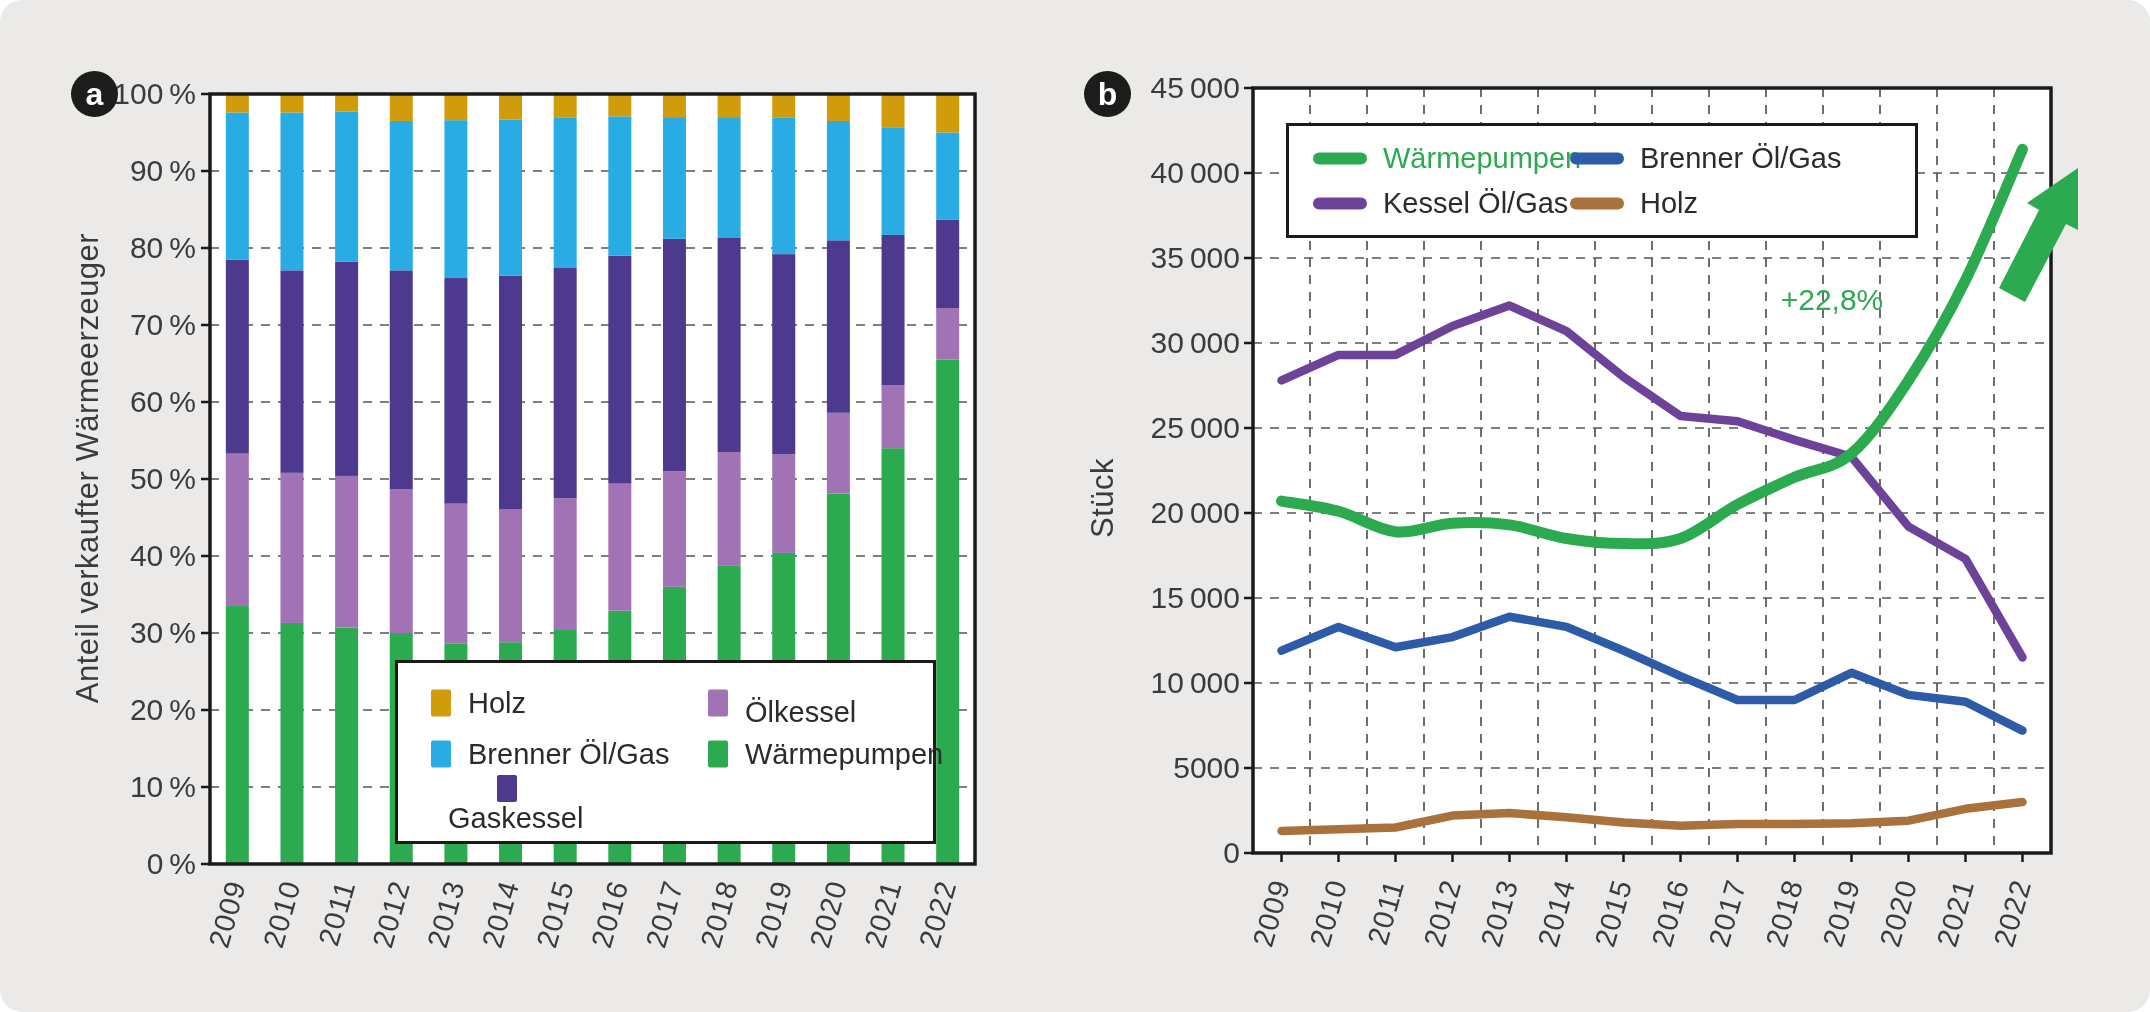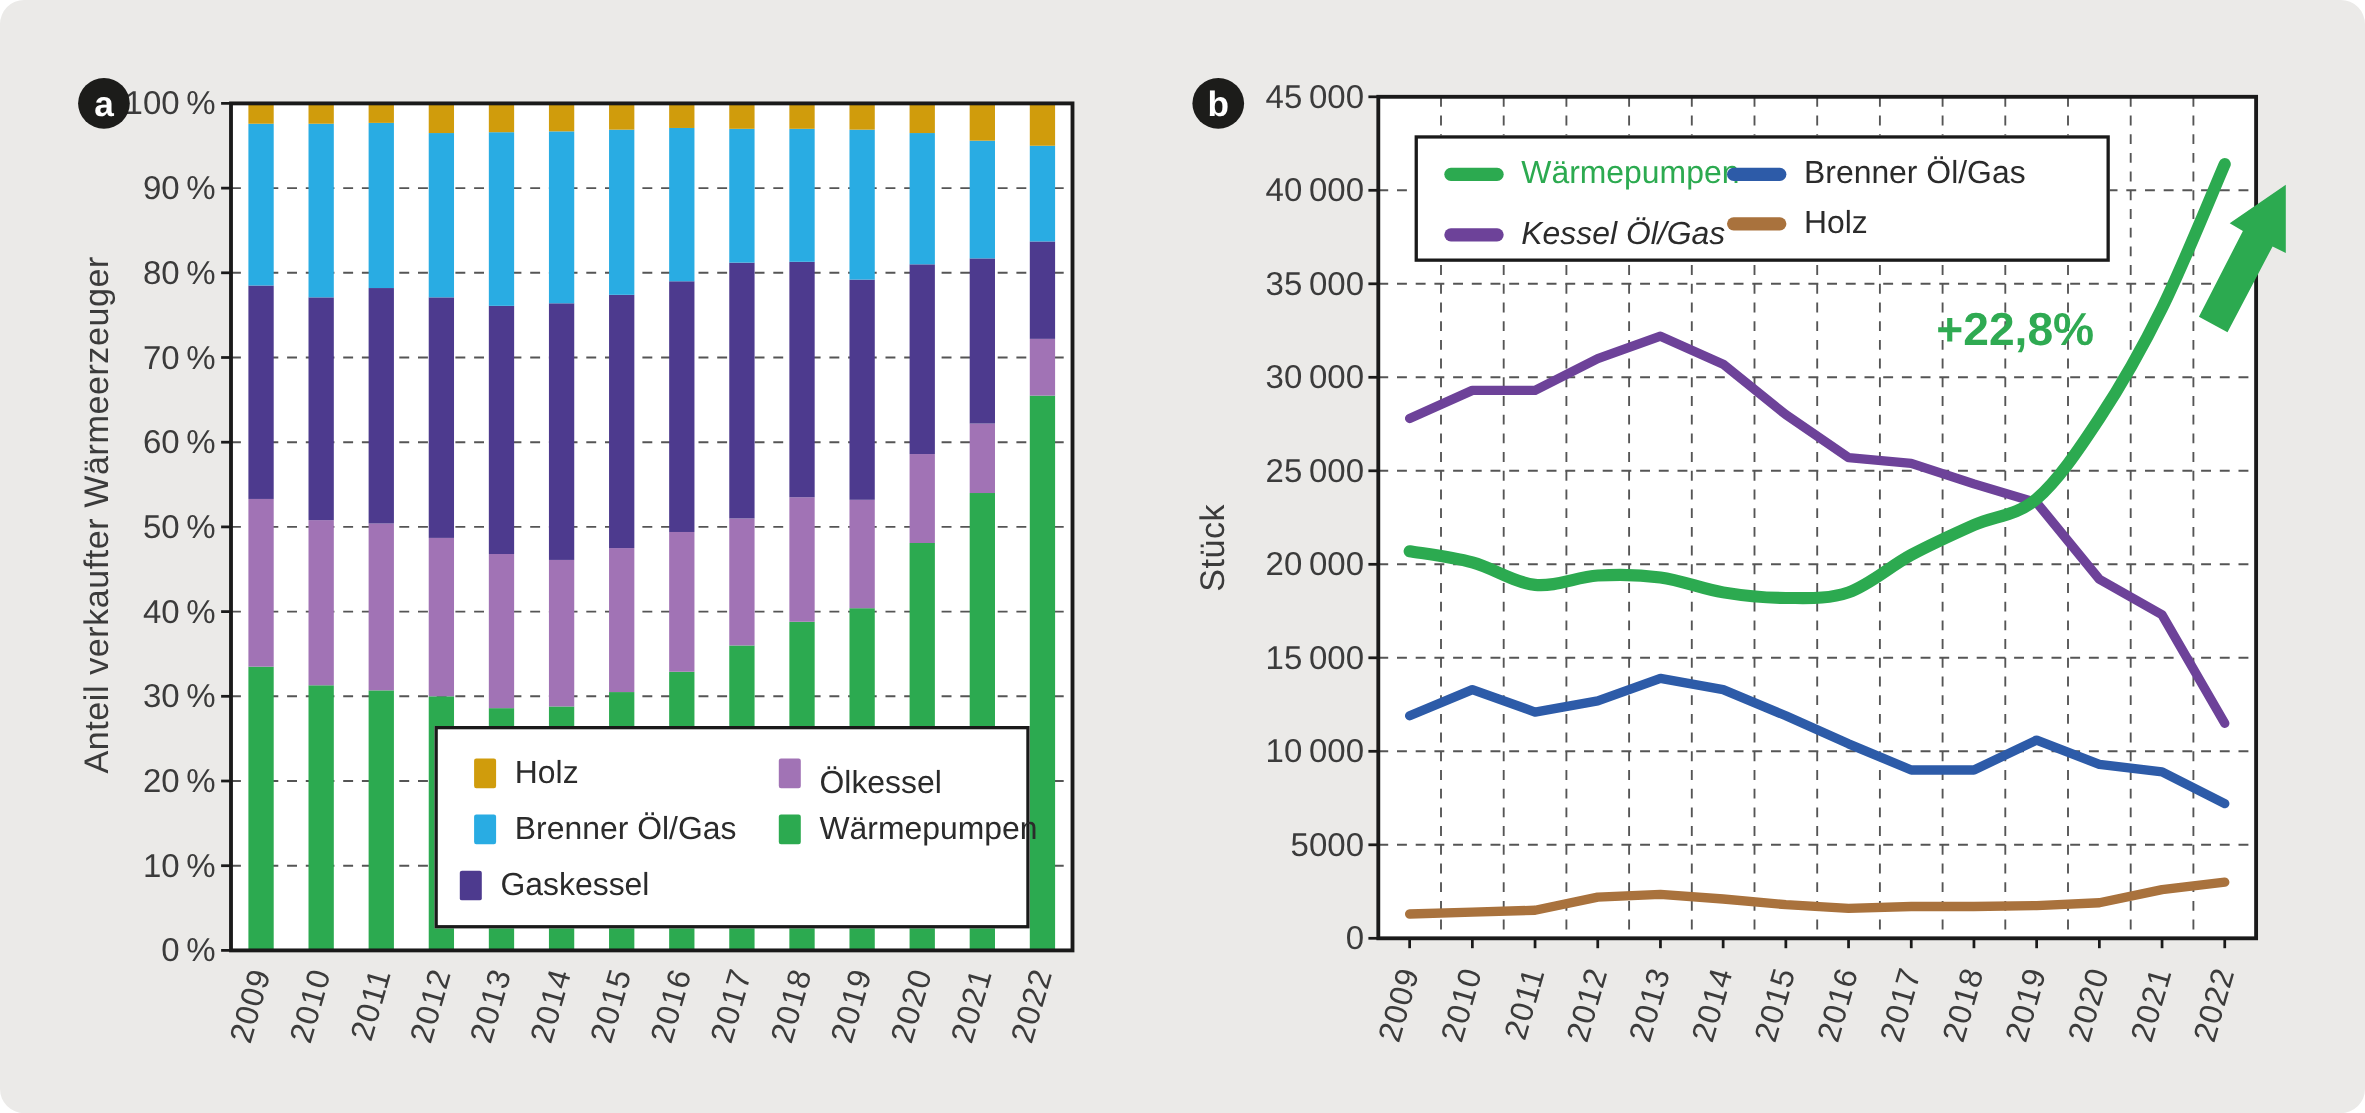--- a/index.html
+++ b/index.html
@@ -9,21 +9,21 @@
   svg text{font-family:"Liberation Sans",sans-serif;fill:#3b3b3b;}
   .badge{position:absolute;width:47px;height:46px;border-radius:50%;background:#1c1c1a;color:#ffffff;
          font-size:32px;font-weight:bold;display:flex;align-items:center;justify-content:center;}
   .axis-title{position:absolute;color:#3b3b3b;font-size:31px;letter-spacing:0.5px;white-space:nowrap;
          transform:translate(-50%,-50%) rotate(-90deg);}
   .legend{position:absolute;background:#ffffff;border:3px solid #1a1a1a;}
   .legend-item{position:absolute;display:flex;align-items:center;}
   .legend-label{font-size:29px;color:#2b2b2b;white-space:nowrap;}
   .swatch-rect{width:20px;height:27px;border-radius:2px;}
   .swatch-line{width:54px;height:12px;border-radius:6px;}
-  .annotation{position:absolute;transform:translate(-50%,-50%);font-size:42px;font-weight:bold;white-space:nowrap;}
+  .annotation{position:absolute;transform:translate(-50%,-50%);font-size:30px;font-weight:normal;white-space:nowrap;}
 </style>
 </head>
 <body>
 
 <div class="canvas">
 
   <svg id="charts" width="2150" height="1012" viewBox="0 0 2150 1012">
       <rect x="210" y="94" width="765" height="770" fill="#ffffff" stroke="none"></rect>
       <line x1="201" y1="864" x2="210" y2="864" stroke="#1a1a1a" stroke-width="2.5"></line>
       <text x="196" y="874" font-size="30" fill="#3b3b3b" text-anchor="end">0 %</text>
@@ -235,36 +235,36 @@
         <span class="legend-label" style="margin-left: 17px; color: rgb(43, 43, 43); margin-top: 18px;">Ölkessel</span>
       </div>
       <div class="legend-item" style="left: 33px; top: 91px; transform: translateY(-50%);">
         <span class="swatch-rect" style="background: rgb(41, 172, 227);"></span>
         <span class="legend-label" style="margin-left: 17px; color: rgb(43, 43, 43);">Brenner Öl/Gas</span>
       </div>
       <div class="legend-item" style="left: 310px; top: 91px; transform: translateY(-50%);">
         <span class="swatch-rect" style="background: rgb(44, 170, 80);"></span>
         <span class="legend-label" style="margin-left: 17px; color: rgb(43, 43, 43);">Wärmepumpen</span>
       </div>
-      <div class="legend-item" style="left: 20px; top: 142px; transform: translateY(-50%);">
+      <div class="legend-item" style="left: 33px; top: 142px; transform: translateY(-50%); flex-direction: column;">
         <span class="swatch-rect" style="background: rgb(77, 58, 142);"></span>
         <span class="legend-label" style="margin-left: 17px; color: rgb(43, 43, 43);">Gaskessel</span>
       </div>
     </div>
 
   <div class="legend" id="legend-b" style="left:1286px;top:123px;width:626px;height:109px;">
       <div class="legend-item" style="left: 24px; top: 32px; transform: translateY(-50%);">
         <span class="swatch-line" style="background: rgb(44, 170, 80);"></span>
         <span class="legend-label" style="margin-left: 16px; color: rgb(44, 170, 80);">Wärmepumpen</span>
       </div>
       <div class="legend-item" style="left: 281px; top: 32px; transform: translateY(-50%);">
         <span class="swatch-line" style="background: rgb(45, 91, 168);"></span>
         <span class="legend-label" style="margin-left: 16px; color: rgb(43, 43, 43);">Brenner Öl/Gas</span>
       </div>
-      <div class="legend-item" style="left: 24px; top: 87px; transform: translateY(-50%); font-style: italic;">
+      <div class="legend-item" style="left: 24px; top: 77px; transform: translateY(-50%);">
         <span class="swatch-line" style="background: rgb(109, 66, 153);"></span>
         <span class="legend-label" style="margin-left: 16px; color: rgb(43, 43, 43);">Kessel Öl/Gas</span>
       </div>
       <div class="legend-item" style="left: 281px; top: 77px; transform: translateY(-50%);">
         <span class="swatch-line" style="background: rgb(169, 114, 61);"></span>
         <span class="legend-label" style="margin-left: 16px; color: rgb(43, 43, 43);">Holz</span>
       </div>
     </div>
 
   <div class="annotation" style="left: 1832px; top: 300px; color: rgb(47, 170, 82);">+22,8%</div>

